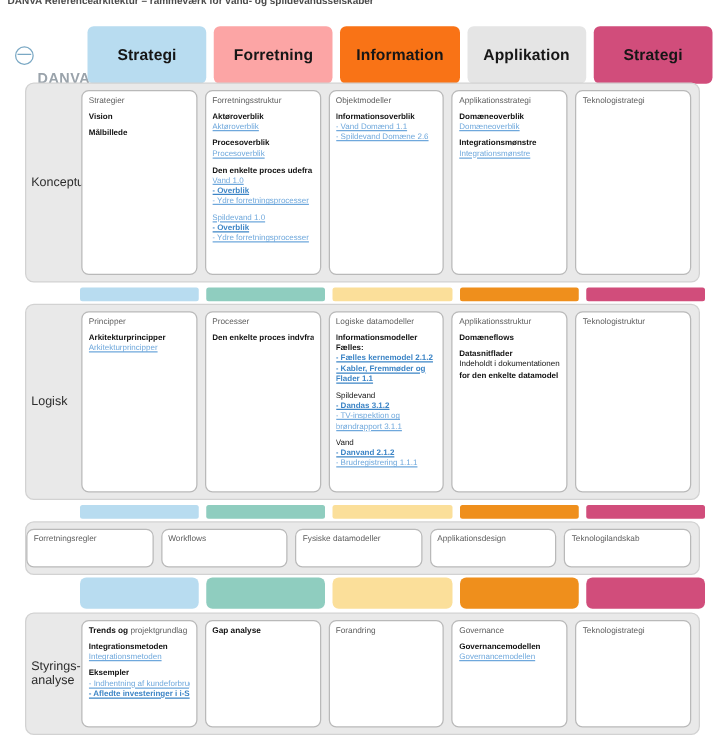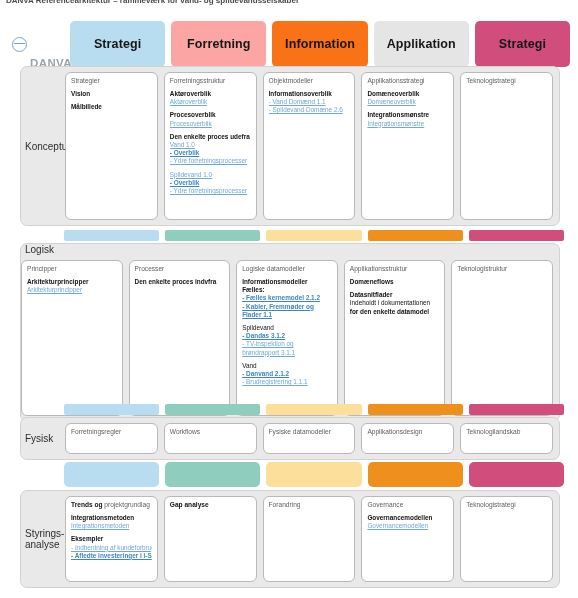--- a/index.html
+++ b/index.html
@@ -143,21 +143,21 @@
   </div>
 
   <div class="stripes" style="top:230px;height:11px;">
     <div class="stripe" style="background: rgb(184, 220, 240);"></div>
     <div class="stripe" style="background: rgb(143, 205, 191);"></div>
     <div class="stripe" style="background: rgb(251, 223, 154);"></div>
     <div class="stripe" style="background: rgb(239, 143, 28);"></div>
     <div class="stripe" style="background: rgb(209, 77, 123);"></div>
   </div>
 
-  <div class="band" id="band1" style="top:243px;height:179px;flex-direction:column;">
+  <div class="band" id="band1" style="top:243px;height:157px;">
     <div class="band-label">
       <span>Logisk</span>
     </div>
     <div class="cards" id="cards1">
         <div class="card">
           <div class="card-title">Principper</div>
           <div class="ln b">Arkitekturprincipper</div>
           <div class="lnk">Arkitekturprincipper</div>
         </div>
         <div class="card">
@@ -197,23 +197,20 @@
 
   <div class="stripes" style="top:404px;height:11px;">
     <div class="stripe" style="background: rgb(184, 220, 240);"></div>
     <div class="stripe" style="background: rgb(143, 205, 191);"></div>
     <div class="stripe" style="background: rgb(251, 223, 154);"></div>
     <div class="stripe" style="background: rgb(239, 143, 28);"></div>
     <div class="stripe" style="background: rgb(209, 77, 123);"></div>
   </div>
 
   <div class="band" id="band2" style="top:417px;height:43px;">
-    <div class="band-label">
-      <span>Fysisk</span>
-    </div>
     <div class="cards" id="cards2">
         <div class="card">
           <div class="card-title">Forretningsregler</div>
         </div>
         <div class="card">
           <div class="card-title">Workflows</div>
         </div>
         <div class="card">
           <div class="card-title">Fysiske datamodeller</div>
         </div>

